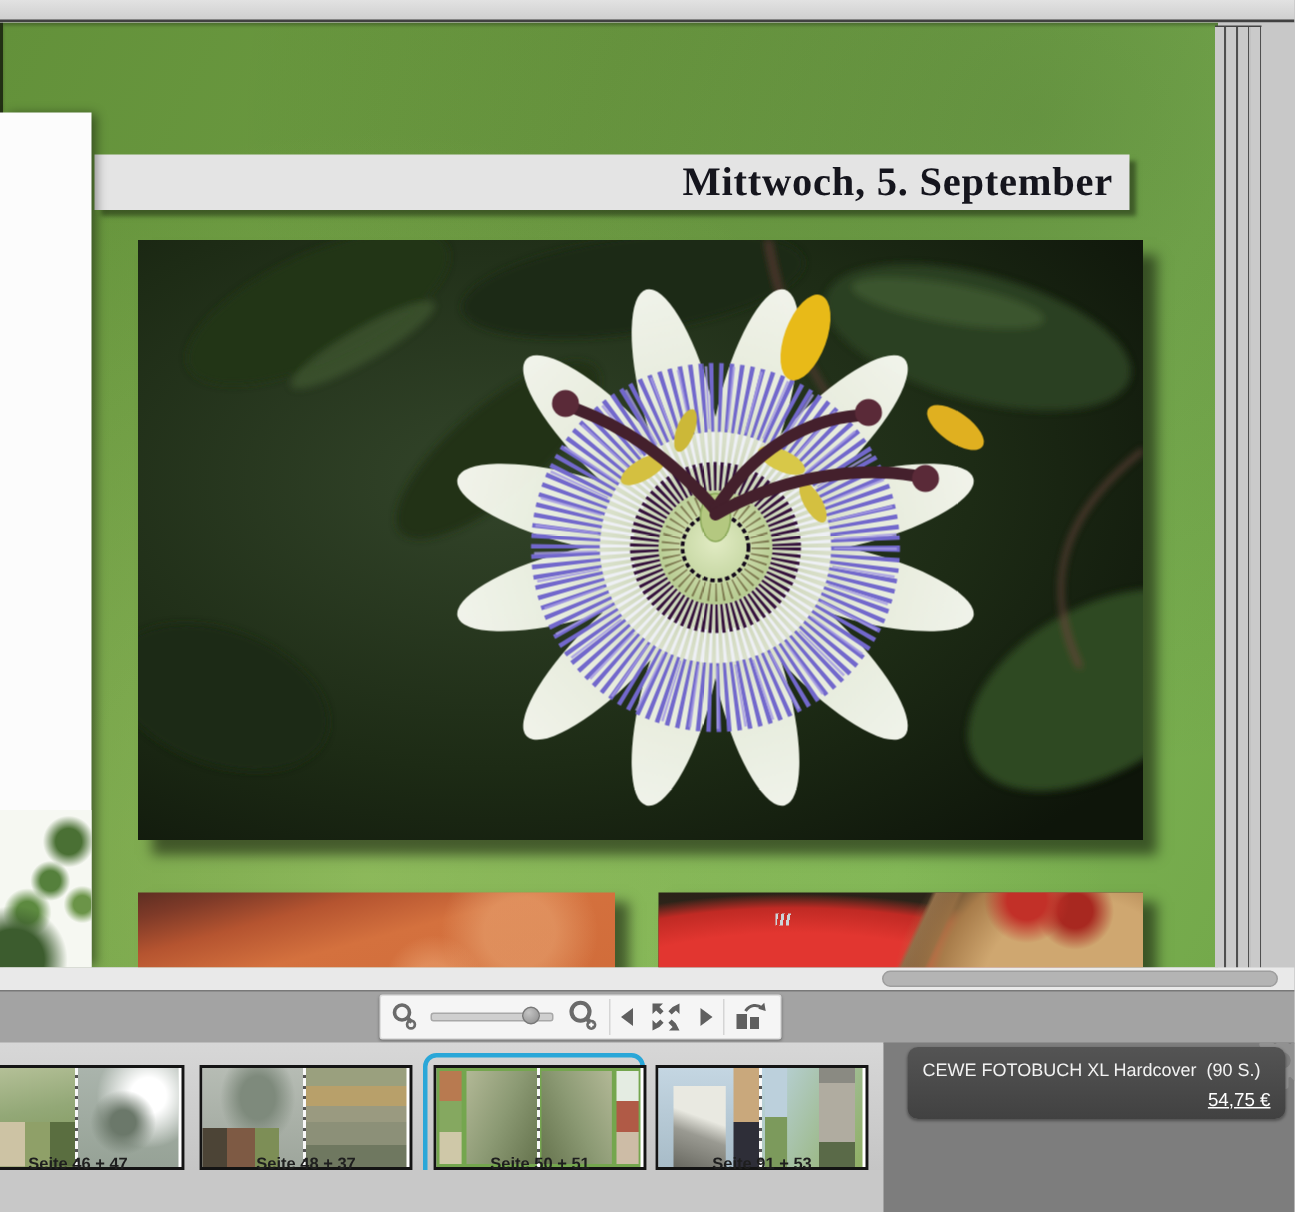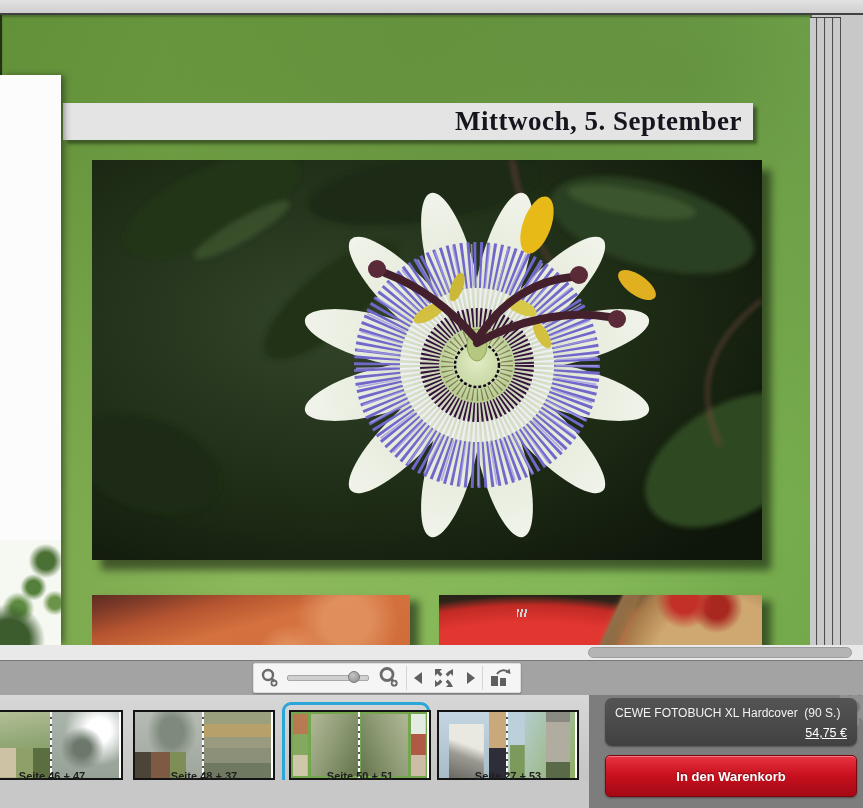--- a/index.html
+++ b/index.html
@@ -319,21 +319,21 @@
         <div class="gutter"></div>
         <div class="pg t3r"></div>
       </div>
       <div class="thumb-label" style="left:289px">Seite 50 + 51</div>
 
       <div class="thumb" style="left:437px">
         <div class="pg t4l"></div>
         <div class="gutter"></div>
         <div class="pg t4r"></div>
       </div>
-      <div class="thumb-label" style="left:437px">Seite 27 + 53</div>
+      <div class="thumb-label" style="left:437px">Seite 91 + 53</div>
     </div>
 
     <div class="cart-panel">
       <div class="gear">
         <svg width="64" height="58" viewBox="0 0 64 58" fill="#959595">
           <g transform="translate(40,20)">
             <rect x="-4" y="-19" width="8" height="38" rx="2"></rect>
             <rect x="-19" y="-4" width="38" height="8" rx="2"></rect>
             <rect x="-4" y="-19" width="8" height="38" rx="2" transform="rotate(45)"></rect>
             <rect x="-19" y="-4" width="38" height="8" rx="2" transform="rotate(45)"></rect>
@@ -347,19 +347,16 @@
             <rect x="-13" y="-3" width="26" height="6" rx="2" transform="rotate(45)"></rect>
             <circle r="8"></circle>
             <circle r="3.8" fill="#7d7d7d"></circle>
           </g>
         </svg>
       </div>
       <div class="product">
         <div class="product-title">CEWE FOTOBUCH XL Hardcover  (90 S.)</div>
         <div class="price">54,75 €</div>
       </div>
-      <div class="cart-btn">
-        <span>In den Warenkorb</span>
-      </div>
     </div>
   </div>
 
 </div>
 
 </body></html>

